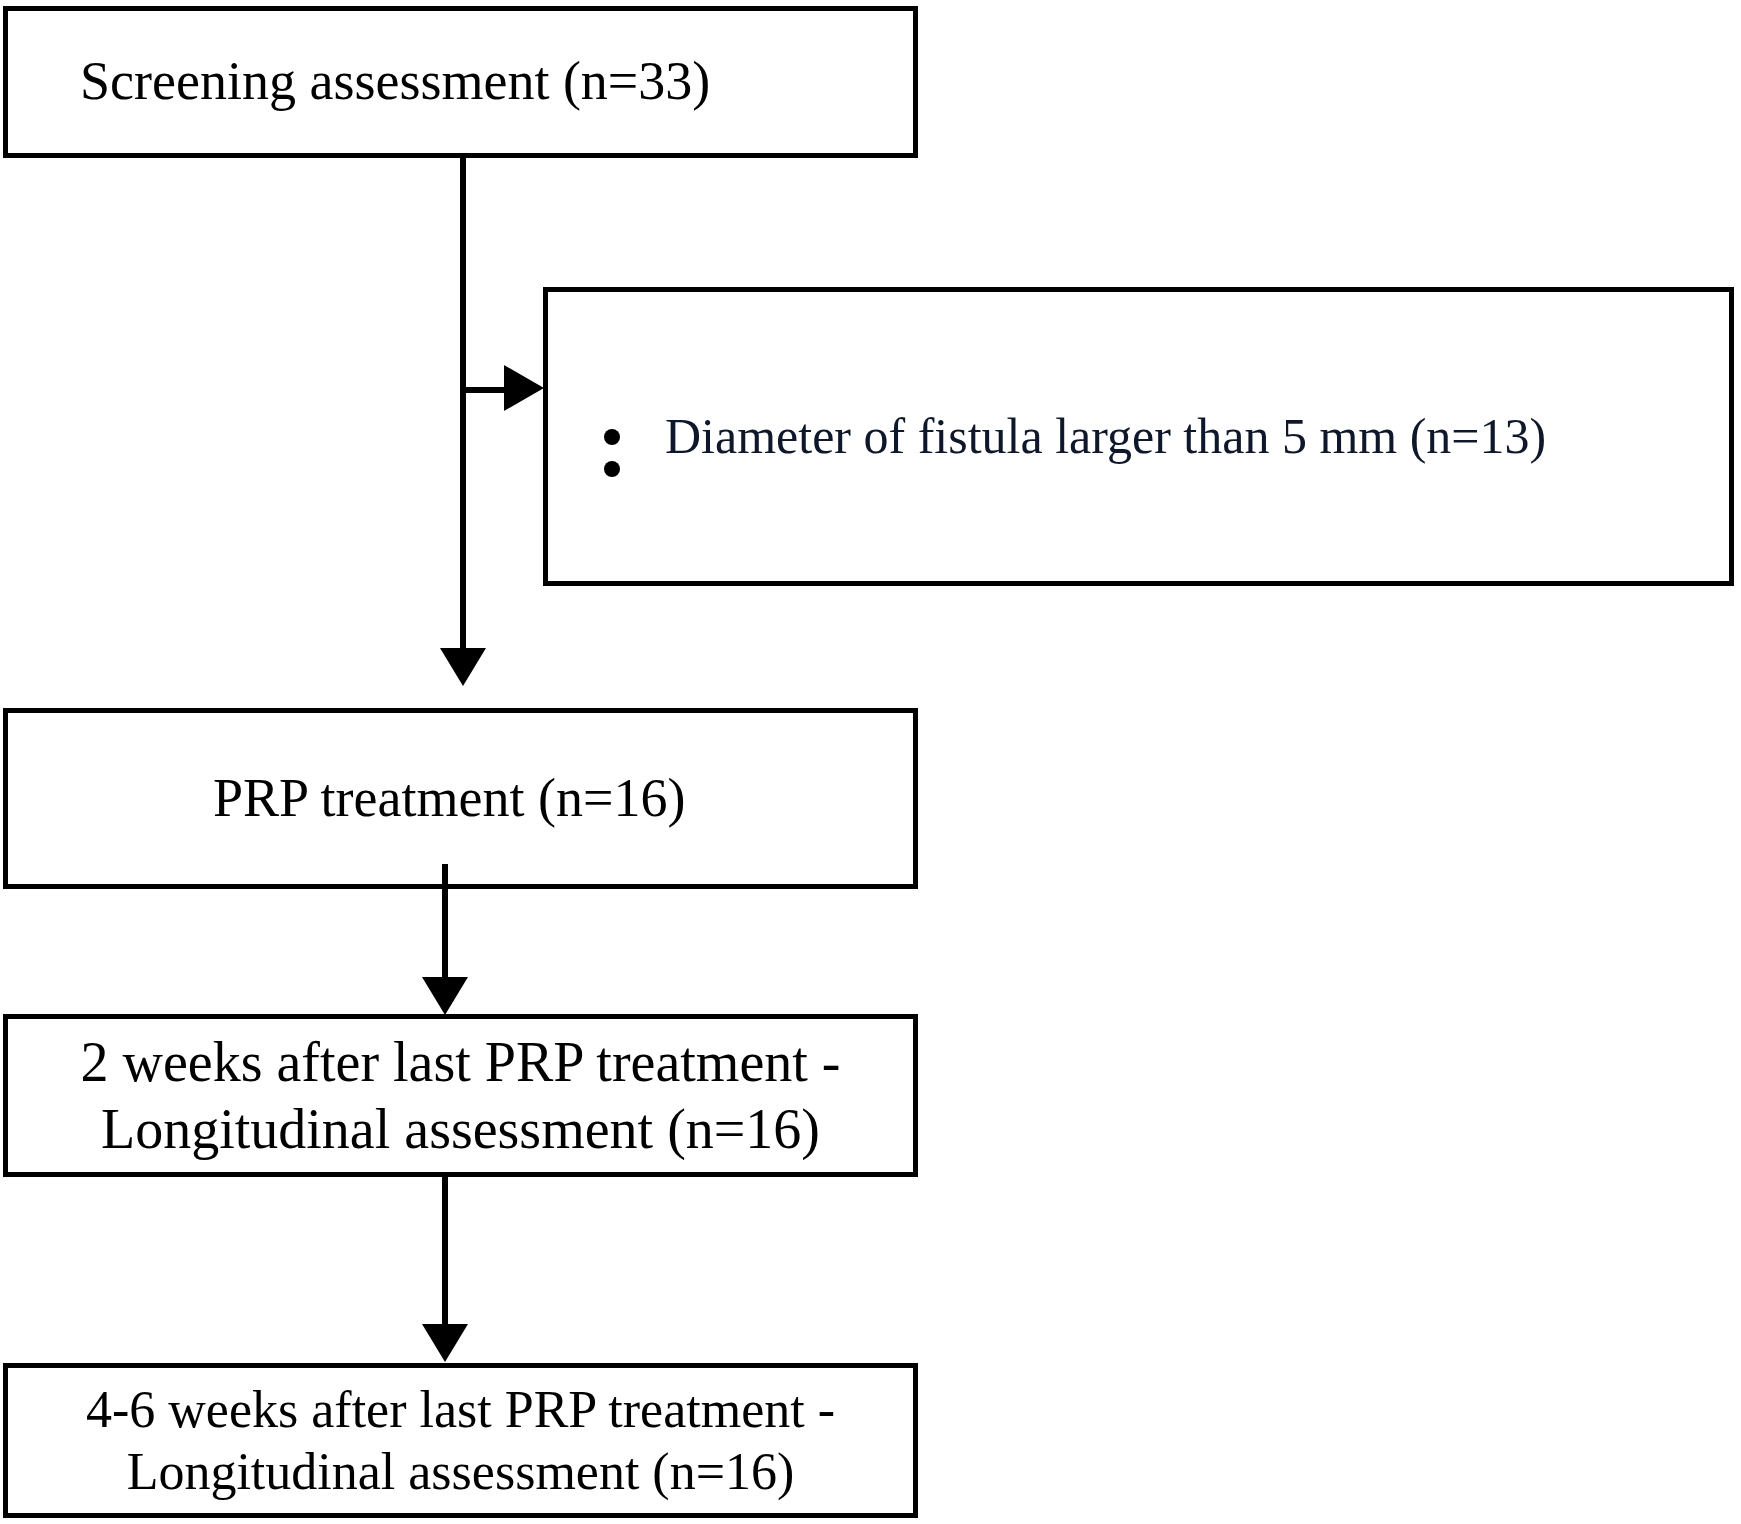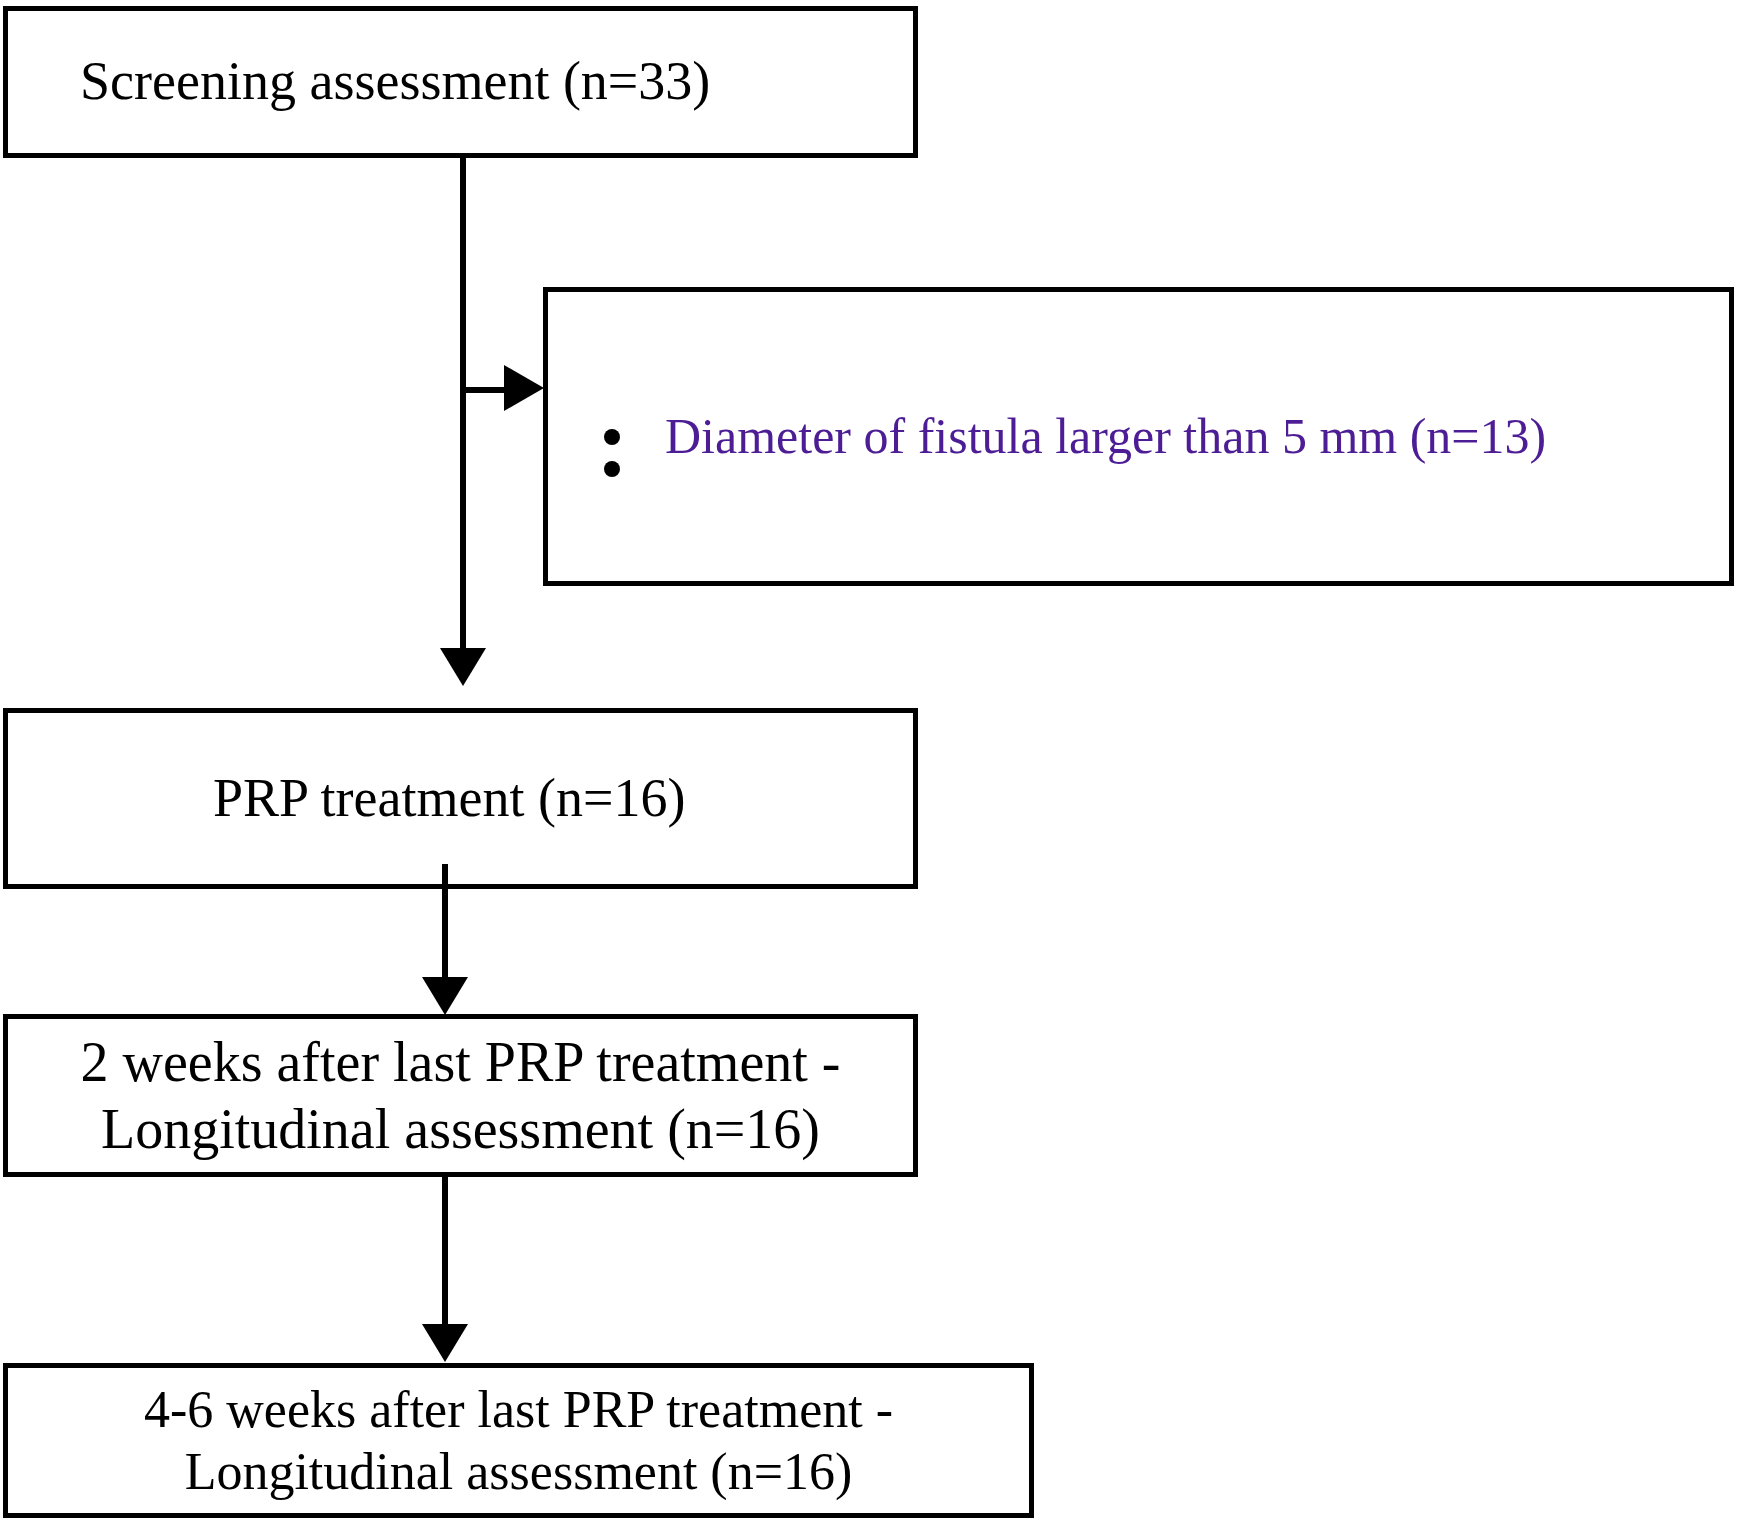--- a/index.html
+++ b/index.html
@@ -55,21 +55,21 @@
   #list-exclusions {
     list-style: none;
     margin: 0;
     padding: 0 0 0 32px;
   }
   #list-exclusions li {
     position: relative;
     font-size: 50px;
     line-height: 1.30;
     padding-left: 85px;
-    color: #4c1d95;
+    color: #0f172a;
     white-space: nowrap;
   }
   #list-exclusions li .bullet {
     position: absolute;
     left: 24px;
     top: 50%;
     transform: translateY(-50%);
     width: 16px;
     height: 16px;
     border-radius: 50%;
@@ -99,21 +99,21 @@
   #box-week2 .node-text {
     text-align: center;
     padding: 0 14px;
     font-size: 56px;
   }
 
   
   #box-week46 {
     left: 3px;
     top: 1363px;
-    width: 1031px;
+    width: 915px;
     height: 155px;
   }
   #box-week46 .node-text {
     text-align: center;
     padding: 0 14px;
     font-size: 52px;
   }
 
   
   .vline {

